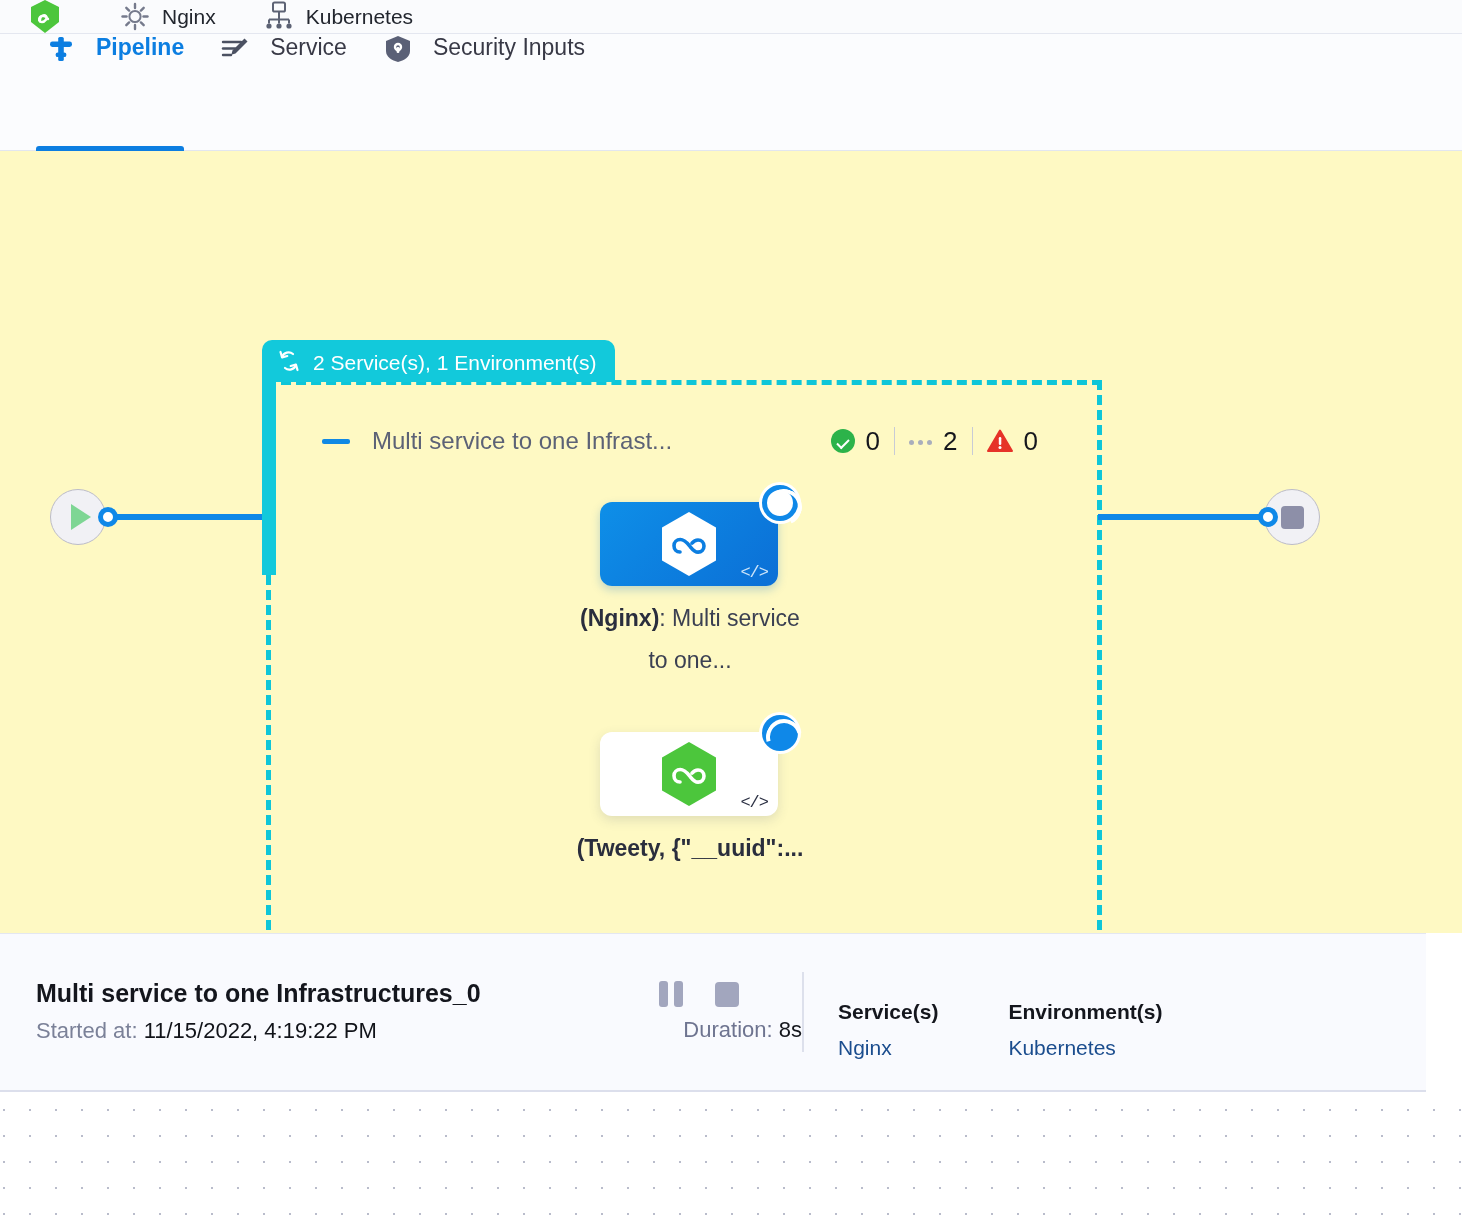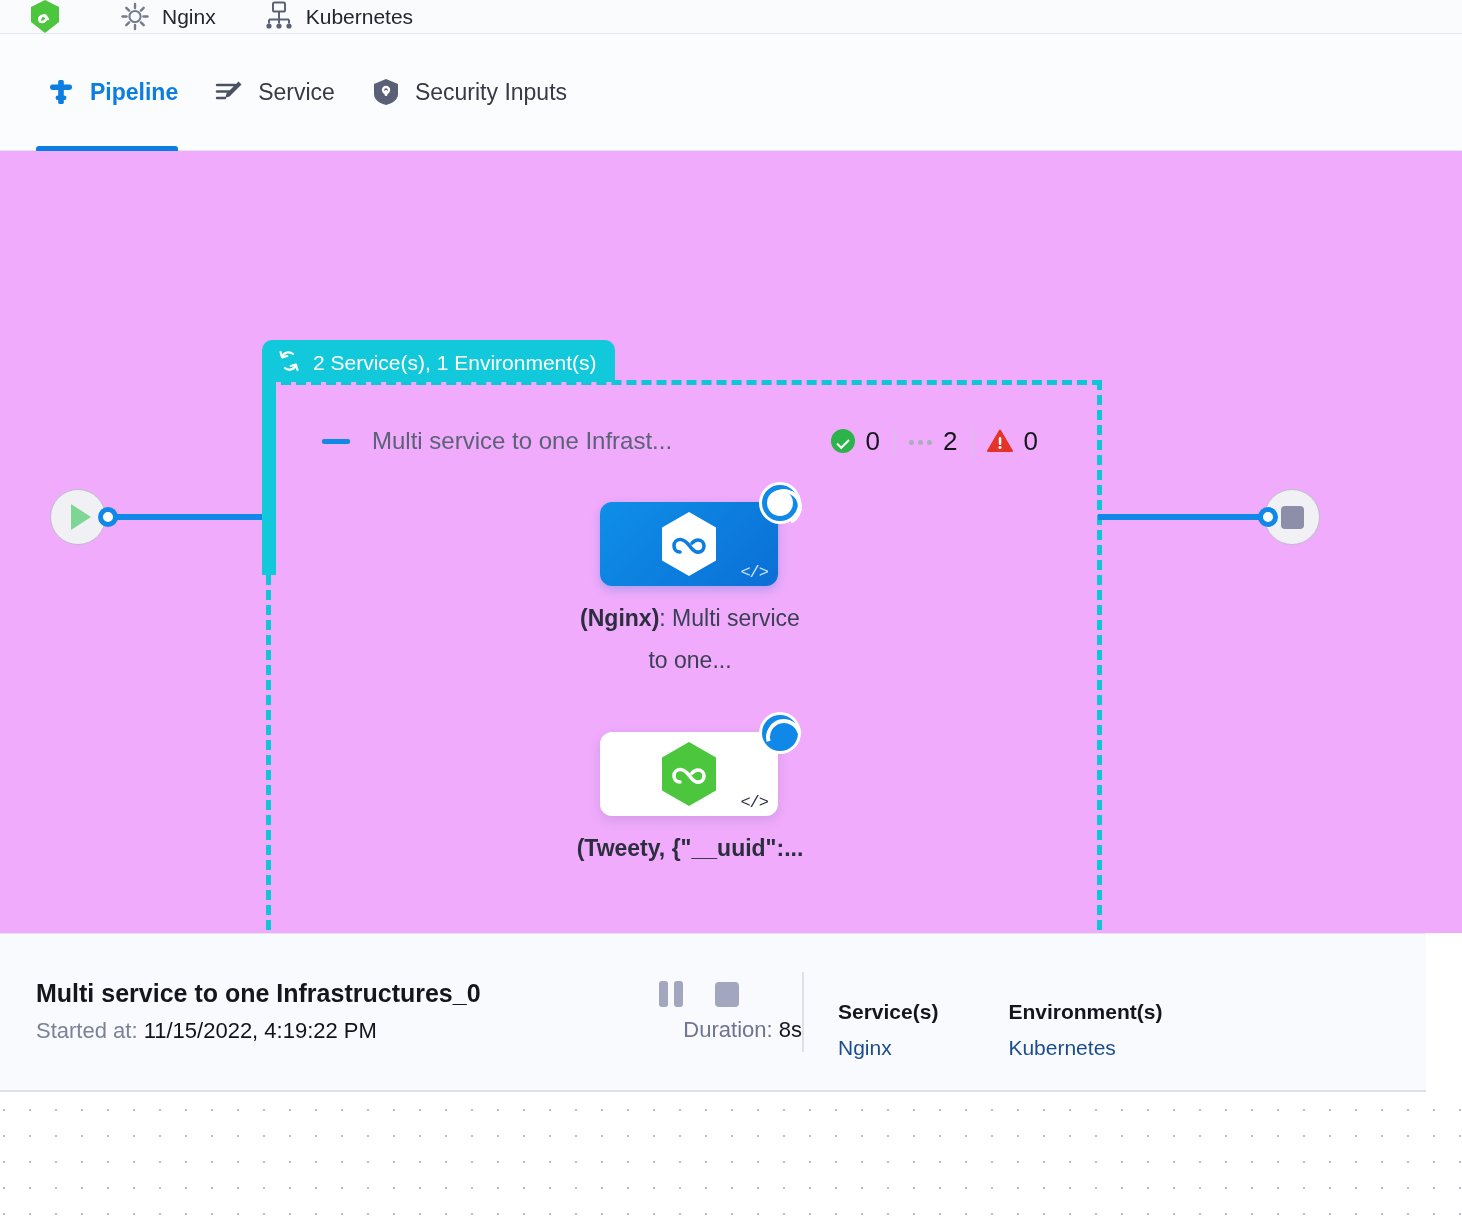--- a/index.html
+++ b/index.html
@@ -24,36 +24,36 @@
   .hexshield { width: 30px; height: 33px; display: block; }
 
   
   .tabbar {
     position: absolute; left: 0; top: 34px; width: 1462px; height: 117px;
     background: #FBFCFE;
     border-bottom: 1px solid #E2E6EF;
     display: flex; align-items: center; padding-left: 36px; gap: 0;
   }
   .tab {
-    display: flex; align-items: center; gap: 14px;
+    display: flex; gap: 20px;
     height: 117px; padding: 0 26px 0 10px;
     position: relative; cursor: pointer;
   }
   .tab .tlabel { font-size: 23px; color: #383946; font-weight: 400; white-space: nowrap; }
   .tab.active .tlabel { color: #0C7EE1; font-weight: 700; }
   .tab.active::after {
     content: ""; position: absolute; left: 0; right: 26px; bottom: 0;
     height: 5px; background: #0C7EE1; border-radius: 3px 3px 0 0;
   }
   .tabicon { width: 30px; height: 30px; display: block; flex: 0 0 auto; }
 
   
   .canvas {
     position: absolute; left: 0; top: 151px; width: 1462px; height: 782px;
-    background: #f0abfc;
+    background: #fef9c3;
     overflow: hidden;
   }
 
   
   .terminal {
     position: absolute; width: 56px; height: 56px; border-radius: 50%;
     background: #F1F1F5; border: 1.5px solid #BCBCC8;
     display: flex; align-items: center; justify-content: center;
   }
   .terminal.start { left: 50px; top: 338px; }

